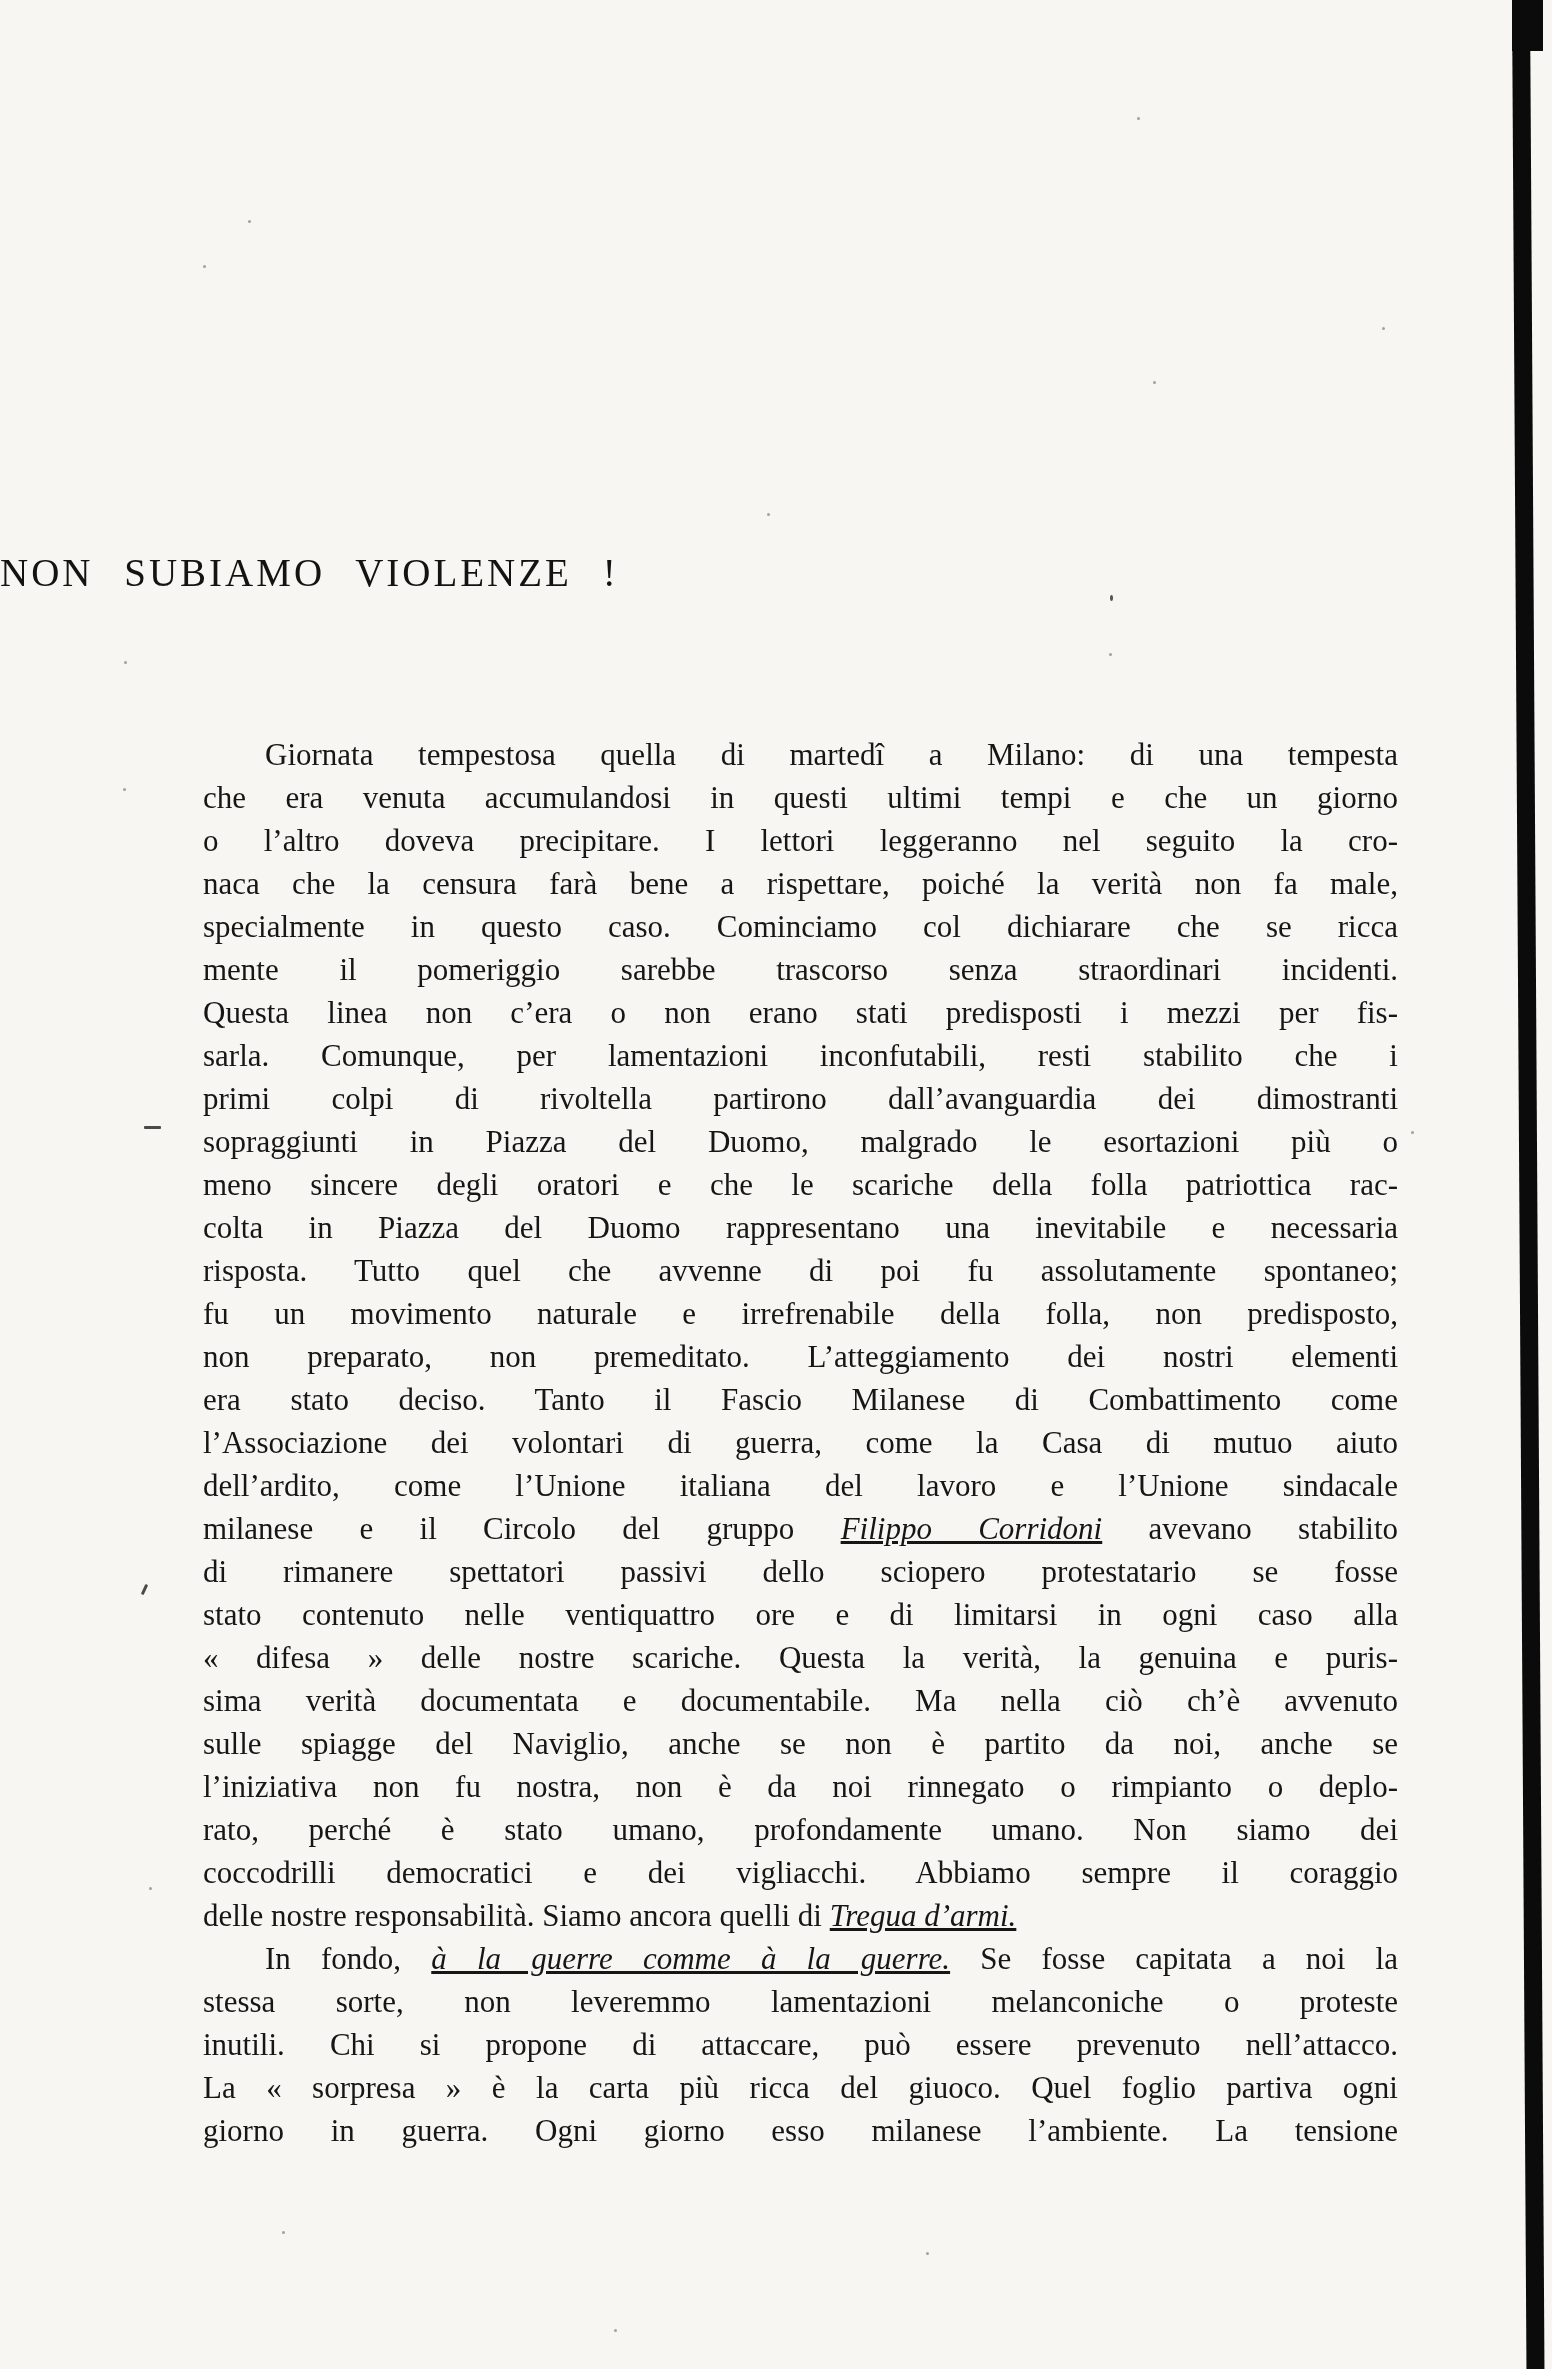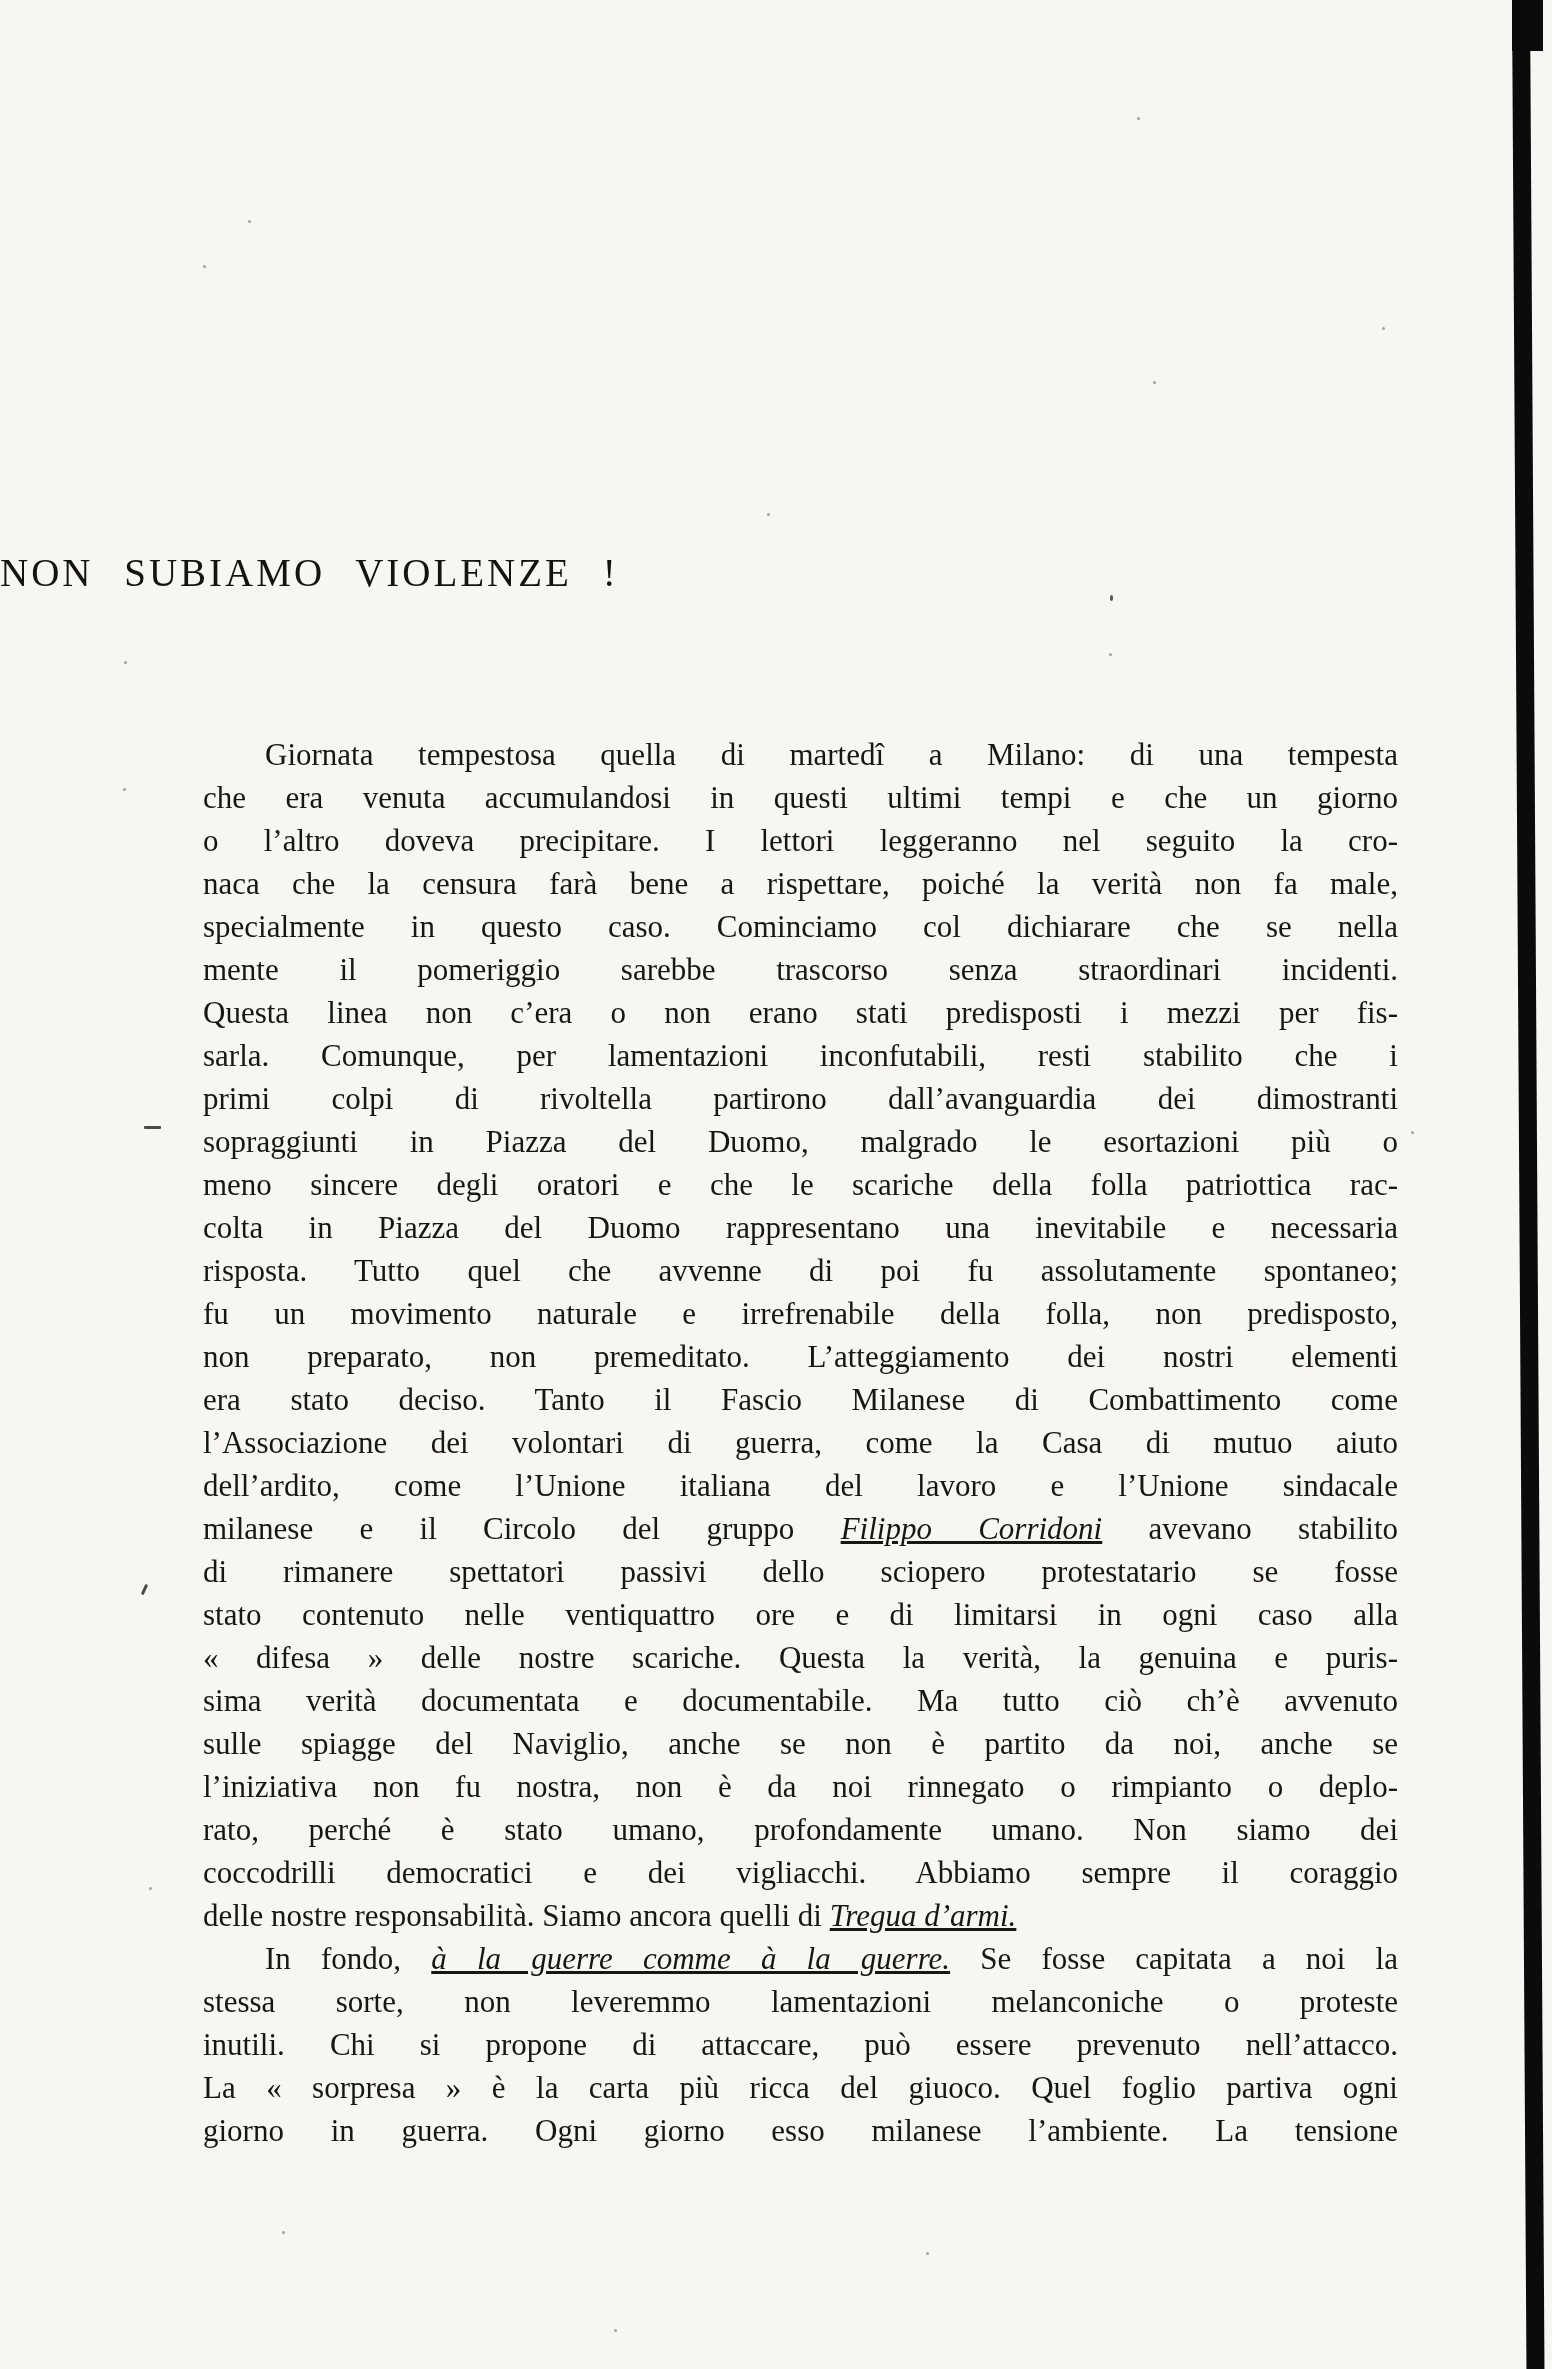--- a/index.html
+++ b/index.html
@@ -103,39 +103,39 @@
 
 <div class="page">
 
   <div class="title">NON SUBIAMO VIOLENZE !</div>
 
   <div class="body-text">
       <div class="line"><span class="indent"></span><span>Giornata tempestosa quella di martedî a Milano: di una tempesta</span></div>
       <div class="line"><span>che era venuta accumulandosi in questi ultimi tempi e che un giorno</span></div>
       <div class="line"><span>o l’altro doveva precipitare. I lettori leggeranno nel seguito la cro-</span></div>
       <div class="line"><span>naca che la censura farà bene a rispettare, poiché la verità non fa male,</span></div>
-      <div class="line"><span>specialmente in questo caso. Cominciamo col dichiarare che se nella</span></div>
+      <div class="line"><span>specialmente in questo caso. Cominciamo col dichiarare che se ricca</span></div>
       <div class="line"><span>mente il pomeriggio sarebbe trascorso senza straordinari incidenti.</span></div>
       <div class="line"><span>Questa linea non c’era o non erano stati predisposti i mezzi per fis-</span></div>
       <div class="line"><span>sarla. Comunque, per lamentazioni inconfutabili, resti stabilito che i</span></div>
       <div class="line"><span>primi colpi di rivoltella partirono dall’avanguardia dei dimostranti</span></div>
       <div class="line"><span>sopraggiunti in Piazza del Duomo, malgrado le esortazioni più o</span></div>
       <div class="line"><span>meno sincere degli oratori e che le scariche della folla patriottica rac-</span></div>
       <div class="line"><span>colta in Piazza del Duomo rappresentano una inevitabile e necessaria</span></div>
       <div class="line"><span>risposta. Tutto quel che avvenne di poi fu assolutamente spontaneo;</span></div>
       <div class="line"><span>fu un movimento naturale e irrefrenabile della folla, non predisposto,</span></div>
       <div class="line"><span>non preparato, non premeditato. L’atteggiamento dei nostri elementi</span></div>
       <div class="line"><span>era stato deciso. Tanto il Fascio Milanese di Combattimento come</span></div>
       <div class="line"><span>l’Associazione dei volontari di guerra, come la Casa di mutuo aiuto</span></div>
       <div class="line"><span>dell’ardito, come l’Unione italiana del lavoro e l’Unione sindacale</span></div>
       <div class="line"><span>milanese e il Circolo del gruppo </span><span class="italic">Filippo Corridoni</span><span> avevano stabilito</span></div>
       <div class="line"><span>di rimanere spettatori passivi dello sciopero protestatario se fosse</span></div>
       <div class="line"><span>stato contenuto nelle ventiquattro ore e di limitarsi in ogni caso alla</span></div>
       <div class="line"><span>« difesa » delle nostre scariche. Questa la verità, la genuina e puris-</span></div>
-      <div class="line"><span>sima verità documentata e documentabile. Ma tutto ciò ch’è avvenuto</span></div>
+      <div class="line"><span>sima verità documentata e documentabile. Ma nella ciò ch’è avvenuto</span></div>
       <div class="line"><span>sulle spiagge del Naviglio, anche se non è partito da noi, anche se</span></div>
       <div class="line"><span>l’iniziativa non fu nostra, non è da noi rinnegato o rimpianto o deplo-</span></div>
       <div class="line"><span>rato, perché è stato umano, profondamente umano. Non siamo dei</span></div>
       <div class="line"><span>coccodrilli democratici e dei vigliacchi. Abbiamo sempre il coraggio</span></div>
       <div class="line natural"><span>delle nostre responsabilità. Siamo ancora quelli di </span><span class="italic">Tregua d’armi.</span></div>
       <div class="line"><span class="indent"></span><span>In fondo, </span><span class="italic">à la guerre comme à la guerre.</span><span> Se fosse capitata a noi la</span></div>
       <div class="line"><span>stessa sorte, non leveremmo lamentazioni melanconiche o proteste</span></div>
       <div class="line"><span>inutili. Chi si propone di attaccare, può essere prevenuto nell’attacco.</span></div>
       <div class="line"><span>La « sorpresa » è la carta più ricca del giuoco. Quel foglio partiva ogni</span></div>
       <div class="line"><span>giorno in guerra. Ogni giorno esso milanese l’ambiente. La tensione</span></div>

